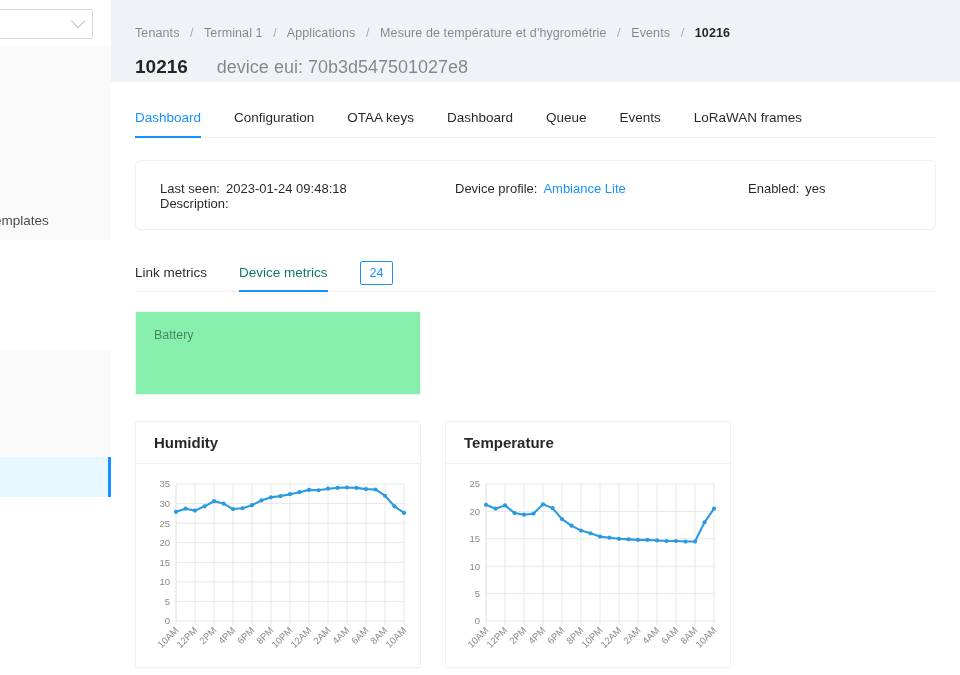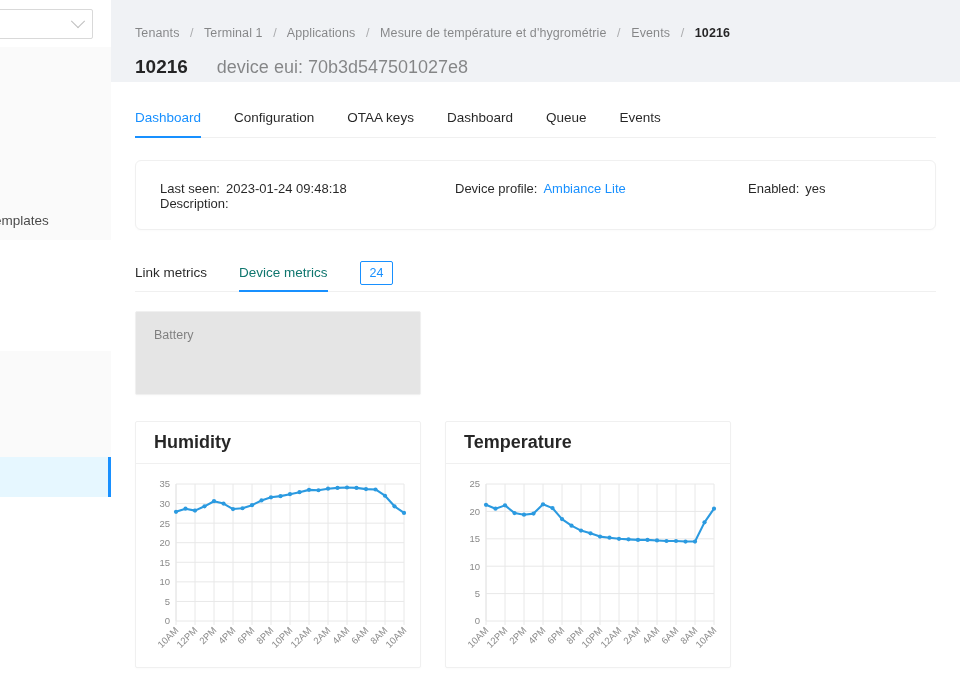--- a/index.html
+++ b/index.html
@@ -87,35 +87,35 @@
   .mtab.active{color:#0f766e;}
   .mtab.active:after{content:"";position:absolute;left:0;right:0;bottom:-1px;height:2px;background:#1890ff;}
   .range-btns{display:flex;margin-bottom:6px;}
   .rbtn{height:24px;line-height:22px;padding:0 9px;font-size:12.5px;
         border:1px solid #1890ff;color:#1890ff;background:#fff;border-radius:2px;
         white-space:nowrap;cursor:pointer;box-sizing:border-box;}
 
   
   .battery-card{
     width:286px;height:84px;box-sizing:border-box;
-    background:#e5e5e5;border:1px solid #f0f0f0;border-radius:2px;
+    background:#86efac;border:1px solid #f0f0f0;border-radius:2px;
     margin-top:19px;padding:16px 18px 0 18px;
     box-shadow:0 1px 2px rgba(0,0,0,0.02);
   }
   .bat-label{font-size:12.5px;color:rgba(0,0,0,0.45);}
   .bat-value{font-size:22px;color:rgba(0,0,0,0.85);margin-top:6px;font-weight:400;}
 
   
   .charts{display:flex;margin-top:26px;gap:24px;}
   .chart-card{
     width:286px;background:#fff;border:1px solid #f0f0f0;border-radius:2px;
     box-shadow:0 1px 2px rgba(0,0,0,0.02);box-sizing:border-box;
   }
   .chart-head{height:42px;display:flex;align-items:center;padding:0 18px;
-              border-bottom:1px solid #f0f0f0;font-size:18px;font-weight:700;
+              border-bottom:1px solid #f0f0f0;font-size:15px;font-weight:700;
               color:rgba(0,0,0,0.85);box-sizing:border-box;}
   .chart-body{padding:14px 10px 4px 6px;}
   svg{display:block;}
   .axis-txt{font-size:9.5px;fill:#8a8a8a;font-family:"Liberation Sans", sans-serif;}
   .grid-l{stroke:#e8e8e8;stroke-width:1;}
   .series-l{fill:none;stroke:#2b9ae0;stroke-width:2.1;stroke-linejoin:round;stroke-linecap:round;}
   .series-p{fill:#2b9ae0;}
 </style>
 </head>
 <body>
@@ -173,20 +173,21 @@
 
     <div class="content">
 
       <div class="tabs">
         <div class="tab active">Dashboard</div>
         <div class="tab">Configuration</div>
         <div class="tab">OTAA keys</div>
         <div class="tab">Dashboard</div>
         <div class="tab">Queue</div>
         <div class="tab">Events</div>
+        <div class="tab">LoRaWAN frames</div>
       </div>
 
       <div class="info-card">
         <div class="info-grid">
           <div class="info-col c1">
             <div class="info-line">
               <span class="info-key">Last seen:</span><span class="info-val">2023-01-24 09:48:18</span>
             </div>
           </div>
           <div class="info-col c2">

